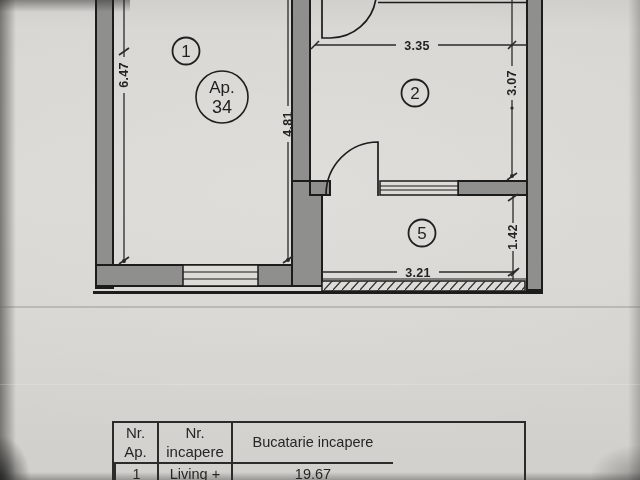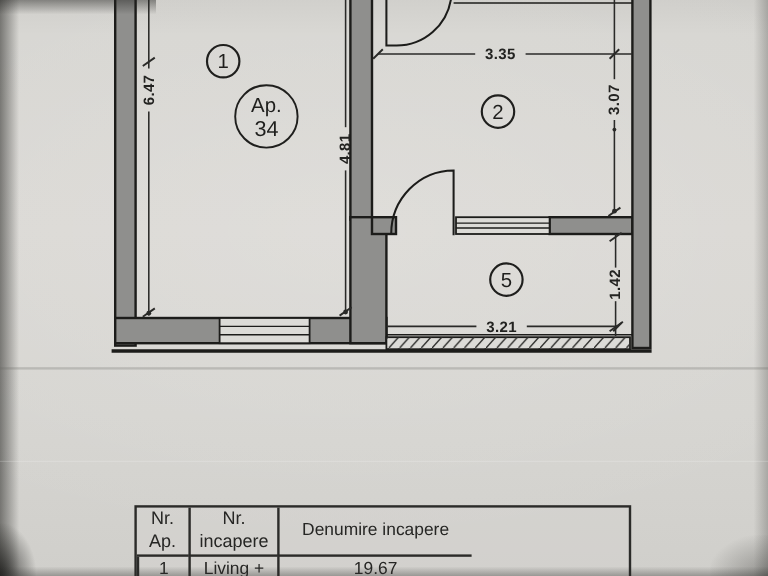--- a/index.html
+++ b/index.html
@@ -163,21 +163,21 @@
 
   <div class="cell hdr first">
     <div>Nr.</div>
     <div>Ap.</div>
   </div>
   <div class="cell hdr">
     <div>Nr.</div>
     <div>incapere</div>
   </div>
   <div class="cell hdr" style="font-size:14.5px">
-    <div>Denumire incapere</div>
+    <div>Bucatarie incapere</div>
   </div>
 
   <div class="cell data first"></div>
   <div class="cell data">1</div>
   <div class="cell data">Living + Bucatarie</div>
   <div class="cell data">19.67</div>
 </div>
 
 <div class="vig vig-left"></div>
 <div class="vig vig-topleft"></div>

